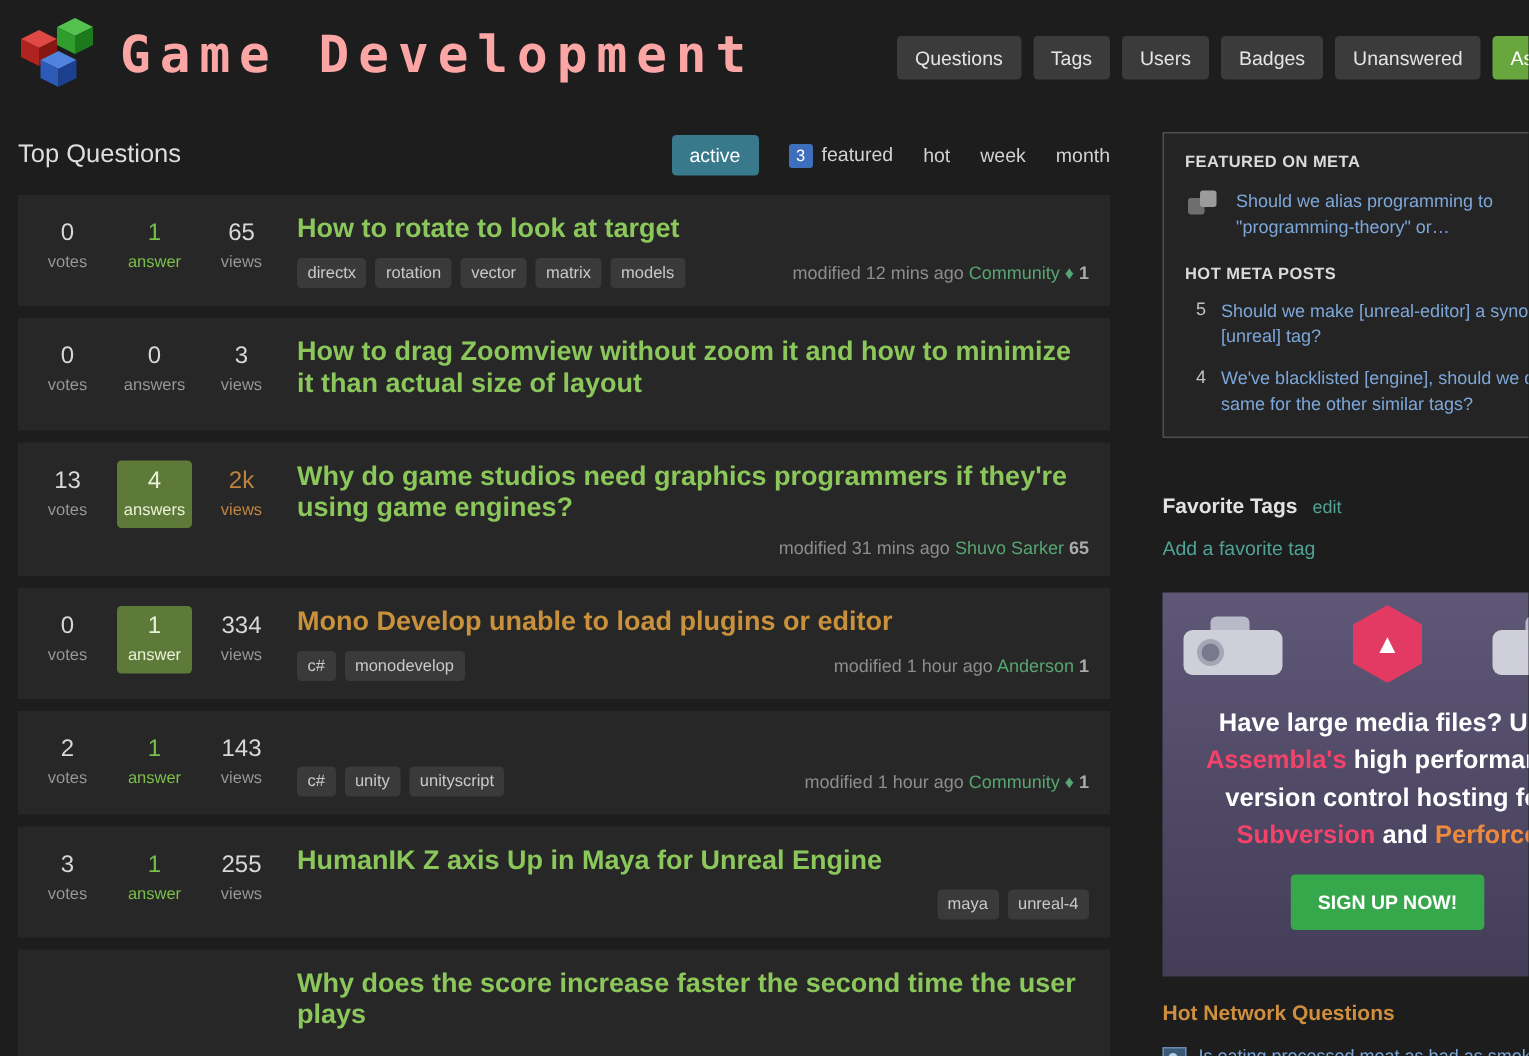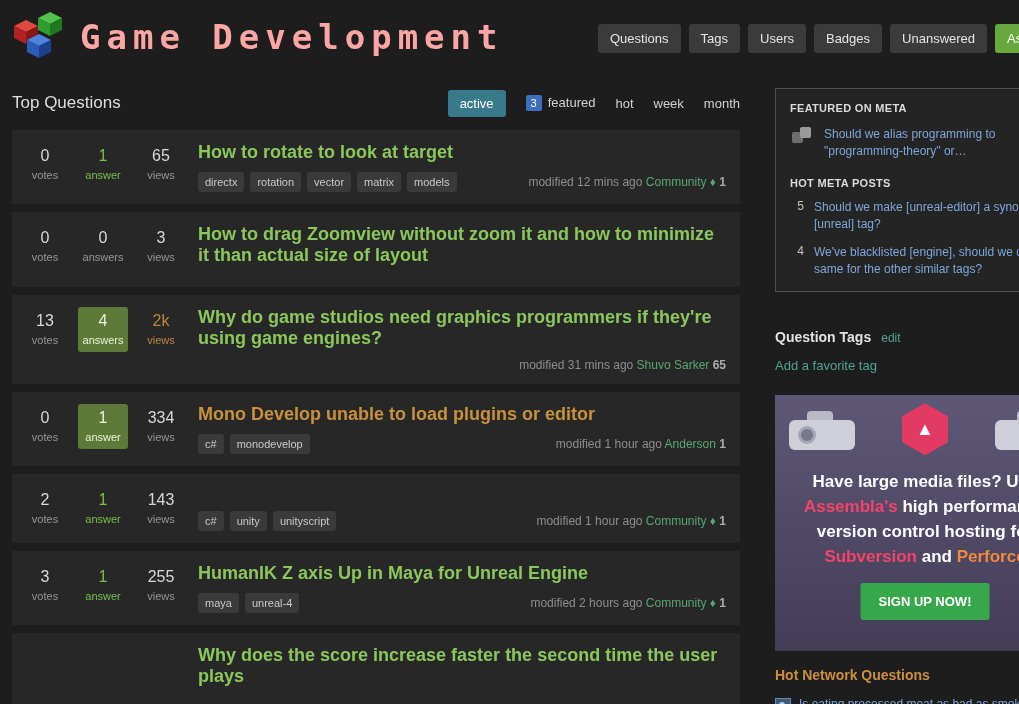--- a/index.html
+++ b/index.html
@@ -289,25 +289,20 @@
         <div class="lbl">views</div>
       </div>
     </div>
     <div class="q-content">
       <div class="q-title">HumanIK Z axis Up in Maya for Unreal Engine</div>
       <div class="q-bottom">
         <div class="tags">
               <span class="tag">maya</span>
               <span class="tag">unreal-4</span>
             </div>
-        <div class="meta">
-          <span class="action">modified 2 hours ago</span>
-          <span class="user">Community ♦</span>
-          <span class="rep">1</span>
-        </div>
       </div>
     </div>
   </div>
 
   <div class="q-row">
     <div class="stats">
       <div class="stat votes">
         <div class="num"></div>
         <div class="lbl"></div>
       </div>
@@ -347,21 +342,21 @@
       <div class="meta-score">5</div>
       <div class="blue-link">Should we make [unreal-editor] a synonym of [unreal] tag?</div>
     </div>
     <div class="meta-post">
       <div class="meta-score">4</div>
       <div class="blue-link">We've blacklisted [engine], should we do the same for the other similar tags?</div>
     </div>
   </div>
 
   <div class="fav-row">
-    <div class="fav-title">Question Tags</div>
+    <div class="fav-title">Favorite Tags</div>
     <div class="teal-link">edit</div>
   </div>
   <div class="teal-link add-tag">Add a favorite tag</div>
 
   <div class="ad">
     <div class="ad-cam left">
       <div class="cam-top"></div>
         <div class="cam-body"></div>
         <div class="cam-lens"></div>
     </div>

